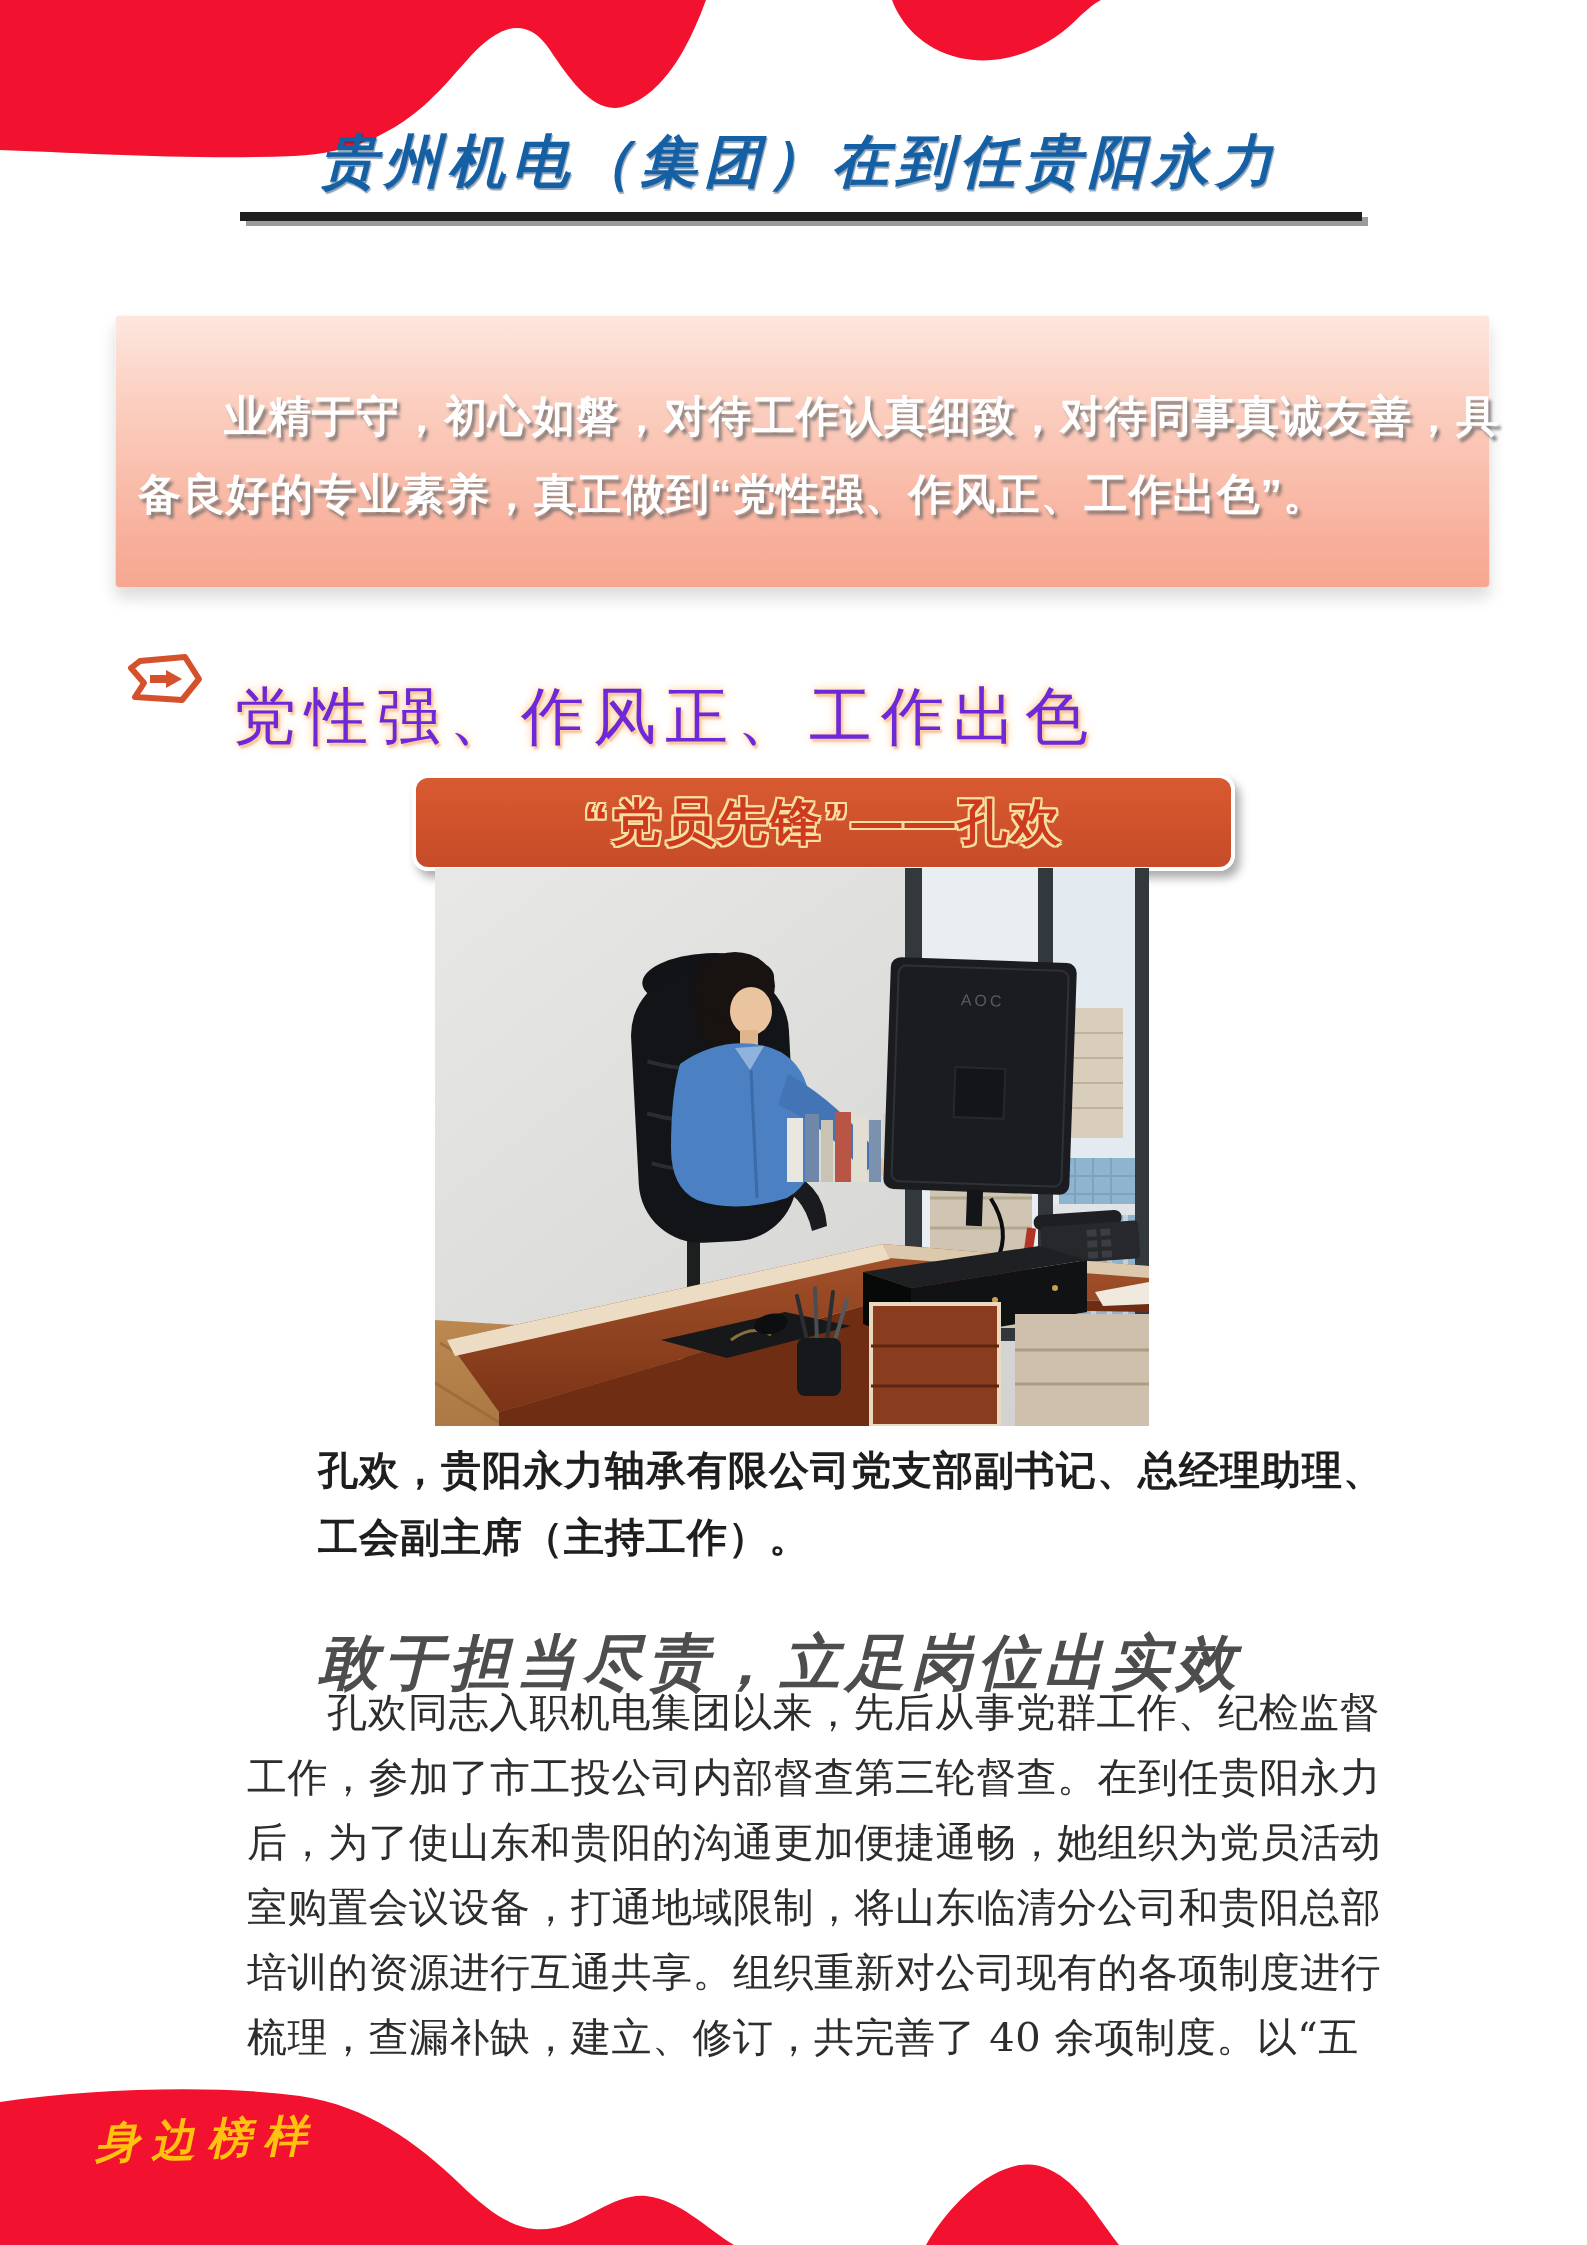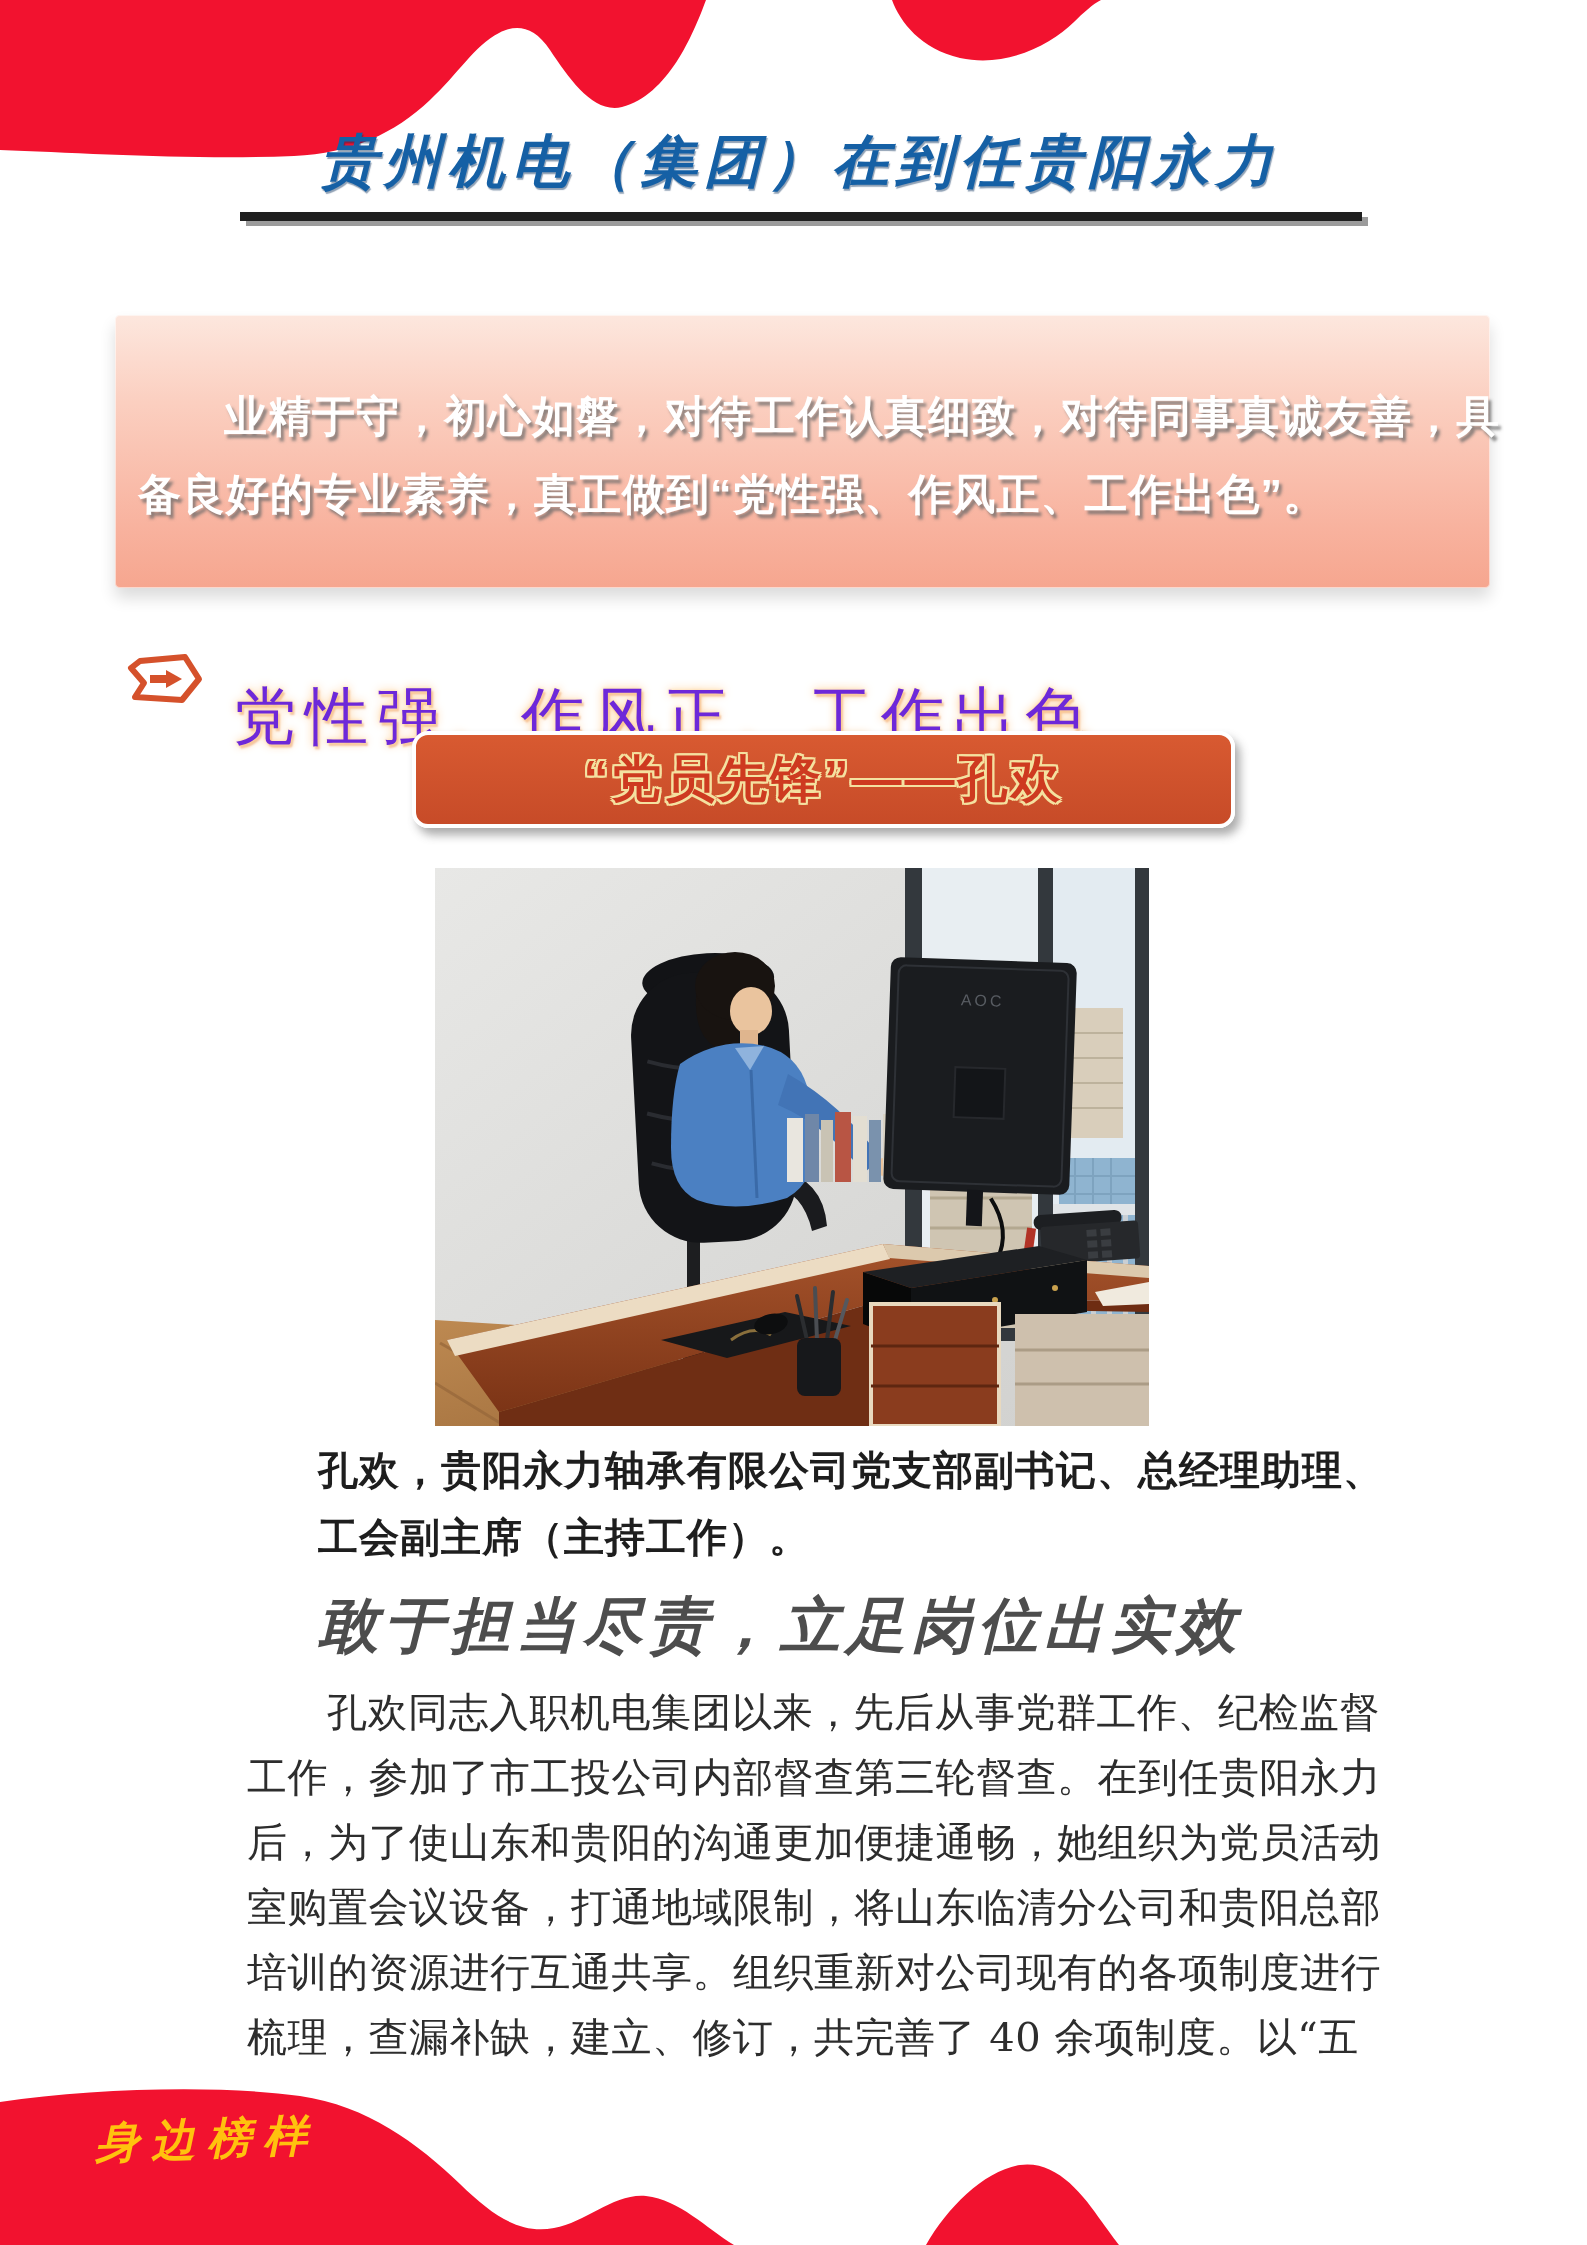--- a/index.html
+++ b/index.html
@@ -38,41 +38,41 @@
   
   #section-icon{left:124px;top:652px;width:80px;height:56px;}
   #section-heading{
     left:233px;top:634px;font-size:63px;font-weight:normal;letter-spacing:9px;
     color:#6d28d9;white-space:nowrap;
     text-shadow:0 0 10px rgba(255,195,125,.95),0 0 3px rgba(255,224,170,.9),2px 3px 2px rgba(235,150,90,.55);
     margin-top:40px;
   }
   
   #pioneer-banner{
-    left:412px;top:731px;width:823px;height:97px;border-radius:16px;
+    left:412px;top:774px;width:823px;height:97px;border-radius:16px;
     background:linear-gradient(180deg,#d85a31 0%,#c74b28 100%);
     border:4px solid #ffffff;box-sizing:border-box;
     box-shadow:5px 7px 10px rgba(70,70,70,.45);
     display:flex;align-items:center;justify-content:center;
   }
   #pioneer-banner .label{
     font-size:50px;font-weight:bold;letter-spacing:3px;color:#ce3a20;white-space:nowrap;
     text-shadow:2px 0 0 #f4e1a0,-2px 0 0 #f4e1a0,0 2px 0 #f4e1a0,0 -2px 0 #f4e1a0,
                 2px 2px 0 #f4e1a0,-2px -2px 0 #f4e1a0,2px -2px 0 #f4e1a0,-2px 2px 0 #f4e1a0;
   }
   
   #photo{left:435px;top:868px;width:714px;height:558px;}
   
   #intro{left:318px;top:1437px;width:1075px;}
   .intro-line{
     font-size:40px;font-weight:bold;color:#1e1e1e;line-height:67px;
     letter-spacing:1px;white-space:nowrap;
   }
   #sub-heading{
-    left:318px;top:1586px;font-family:"DejaVu Serif",serif;font-style:italic;
+    left:318px;top:1623px;font-family:"DejaVu Serif",serif;font-style:italic;
     font-weight:bold;font-size:60px;letter-spacing:6px;color:#4d4d4d;white-space:nowrap;
   }
   #body-text{left:247px;top:1680px;width:1125px;font-family:"DejaVu Serif",serif;}
   .body-line{
     font-size:40px;color:#2d2d2d;line-height:65px;letter-spacing:0.5px;white-space:nowrap;
   }
   .body-line.first{text-indent:2em;}
   
   #watermark{
     left:95px;top:2110px;font-family:"DejaVu Serif",serif;font-style:italic;

